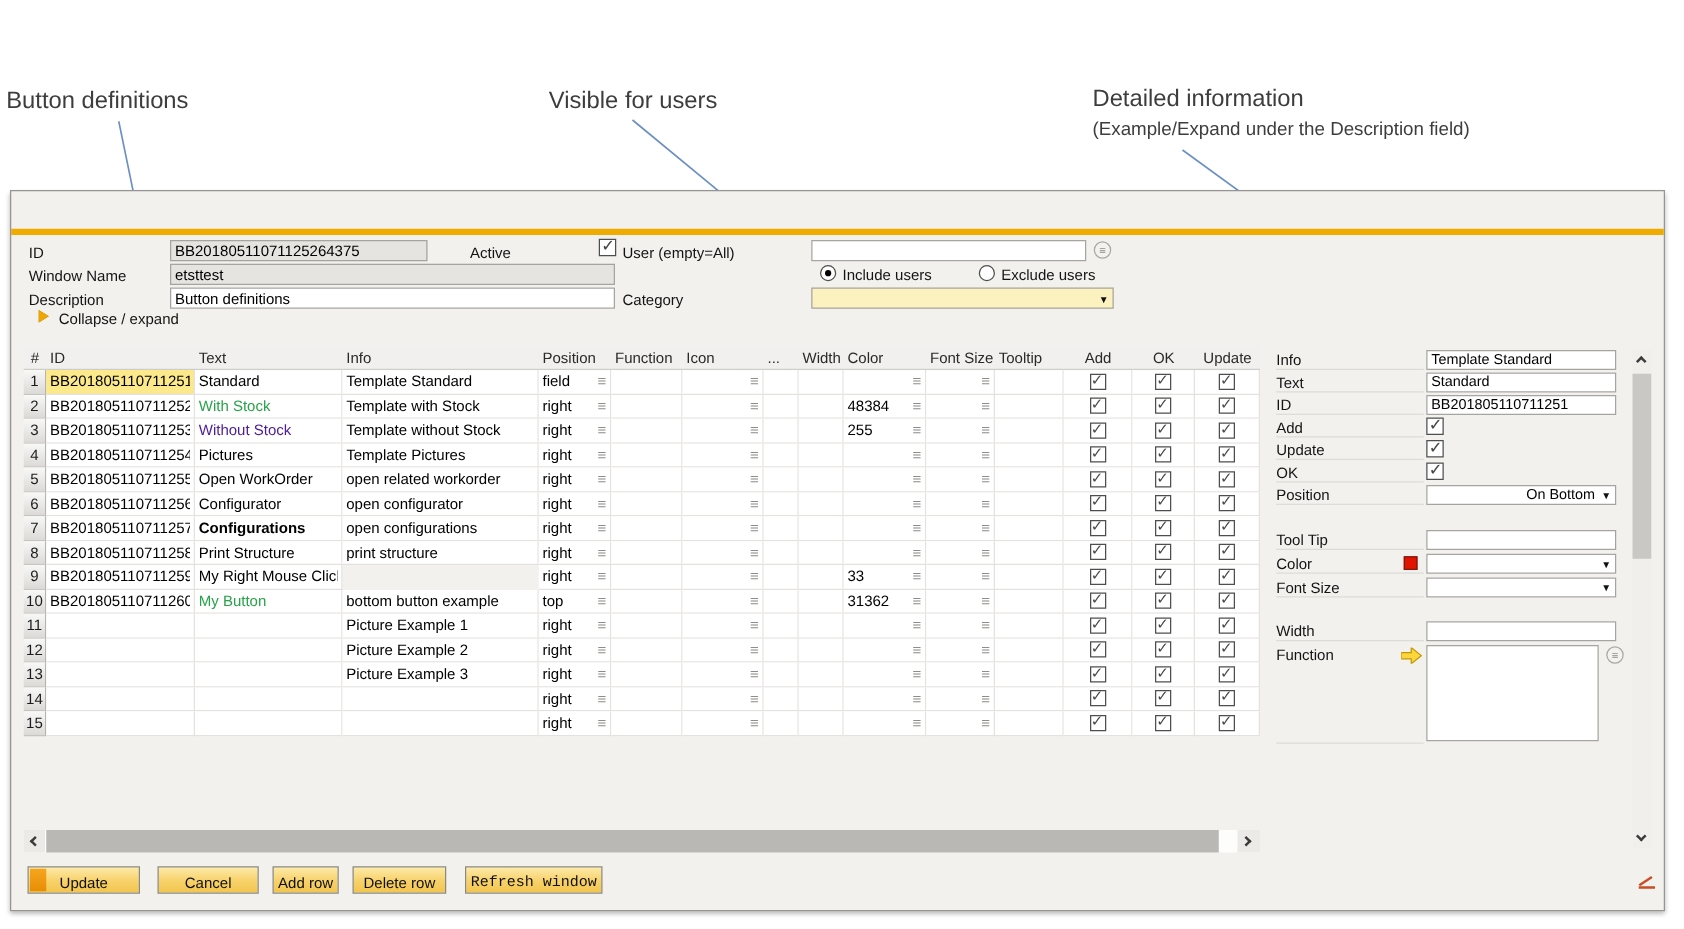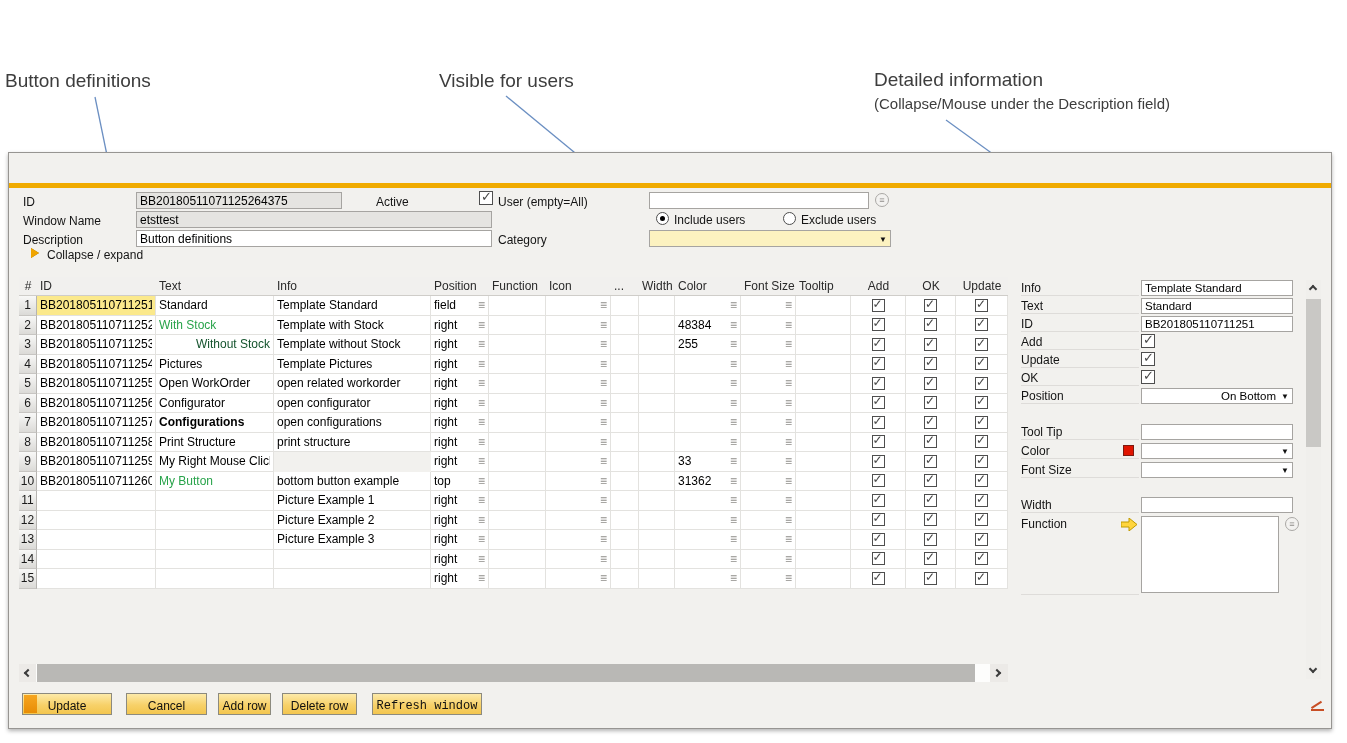--- a/index.html
+++ b/index.html
@@ -60,21 +60,21 @@
   .trow { display:flex; height:19.5px; }
   .tcell { padding:0 3px; font-size:12px; background:#fff; border-right:1px solid #e3e2df;
     border-bottom:1px solid #e3e2df; white-space:nowrap; overflow:hidden;
     display:flex; align-items:center; }
   .tcell .val { flex:1; overflow:hidden; }
   .lnk { color:#8f8d8a; font-size:12px; line-height:8px; }
   .numcell { background:linear-gradient(#f8f8f7,#dbdad7); border-right:1px solid #b6b4b1;
     border-bottom:1px solid #c7c5c2; justify-content:center; color:#1b1b1b; }
   .cell-sel { background:#fbe98c; }
   .txt-green { color:#28a34a; }
-  .txt-red { color:#14532d;text-align:right; }
+  .txt-red { color:#4c1d95; }
   .ckcell { justify-content:center; }
   .cb-grid { position:relative; width:13px; height:13px; border:1px solid #4e4e4e; background:#fff; flex:none; }
   .cb-grid.checked::after { content:"\2713"; position:absolute; left:0; top:-3px; font-size:12px; color:#474747; }
   .hd-center { text-align:center; }
   .hd-right { text-align:right; }
 
   
   .dlbl { position:absolute; width:118px; height:17px; font-size:12px; color:#141414;
     border-bottom:1px solid #dedcd9; padding-top:2px; }
   .dfield { position:absolute; left:1132px; width:152px; height:16px; border:1px solid #a6a4a1;
@@ -108,21 +108,21 @@
   #grip::before { content:""; position:absolute; left:0; bottom:0; width:13px; height:2px; background:#c84e24; }
   #grip::after { content:""; position:absolute; left:1px; bottom:2px; width:12px; height:2px;
     background:#c84e24; transform:rotate(-33deg); transform-origin:left bottom; }
 </style>
 </head>
 <body>
 
 <div class="annot" style="left:5px; top:70px;">Button definitions</div>
 <div class="annot" style="left:439px; top:70px;">Visible for users</div>
 <div class="annot" style="left:874px; top:69px;">Detailed information</div>
-<div class="annot-sub" style="left:874px; top:95px;">(Collapse/Mouse under the Description field)</div>
+<div class="annot-sub" style="left:874px; top:95px;">(Example/Expand under the Description field)</div>
 
 <svg id="arrow-layer">
   <defs>
     <marker id="ah" markerWidth="9" markerHeight="8" refX="6.5" refY="3" orient="auto">
       <path d="M0,0 L7.5,3 L0,6 Z" fill="#6b8fc2"></path>
     </marker>
   </defs>
   <line x1="95" y1="97" x2="136" y2="296" stroke="#6b8fc2" stroke-width="1.3" marker-end="url(#ah)"></line>
   <line x1="506" y1="96" x2="620" y2="190" stroke="#6b8fc2" stroke-width="1.3" marker-end="url(#ah)"></line>
   <line x1="946" y1="120" x2="1146" y2="265" stroke="#6b8fc2" stroke-width="1.3" marker-end="url(#ah)"></line>

